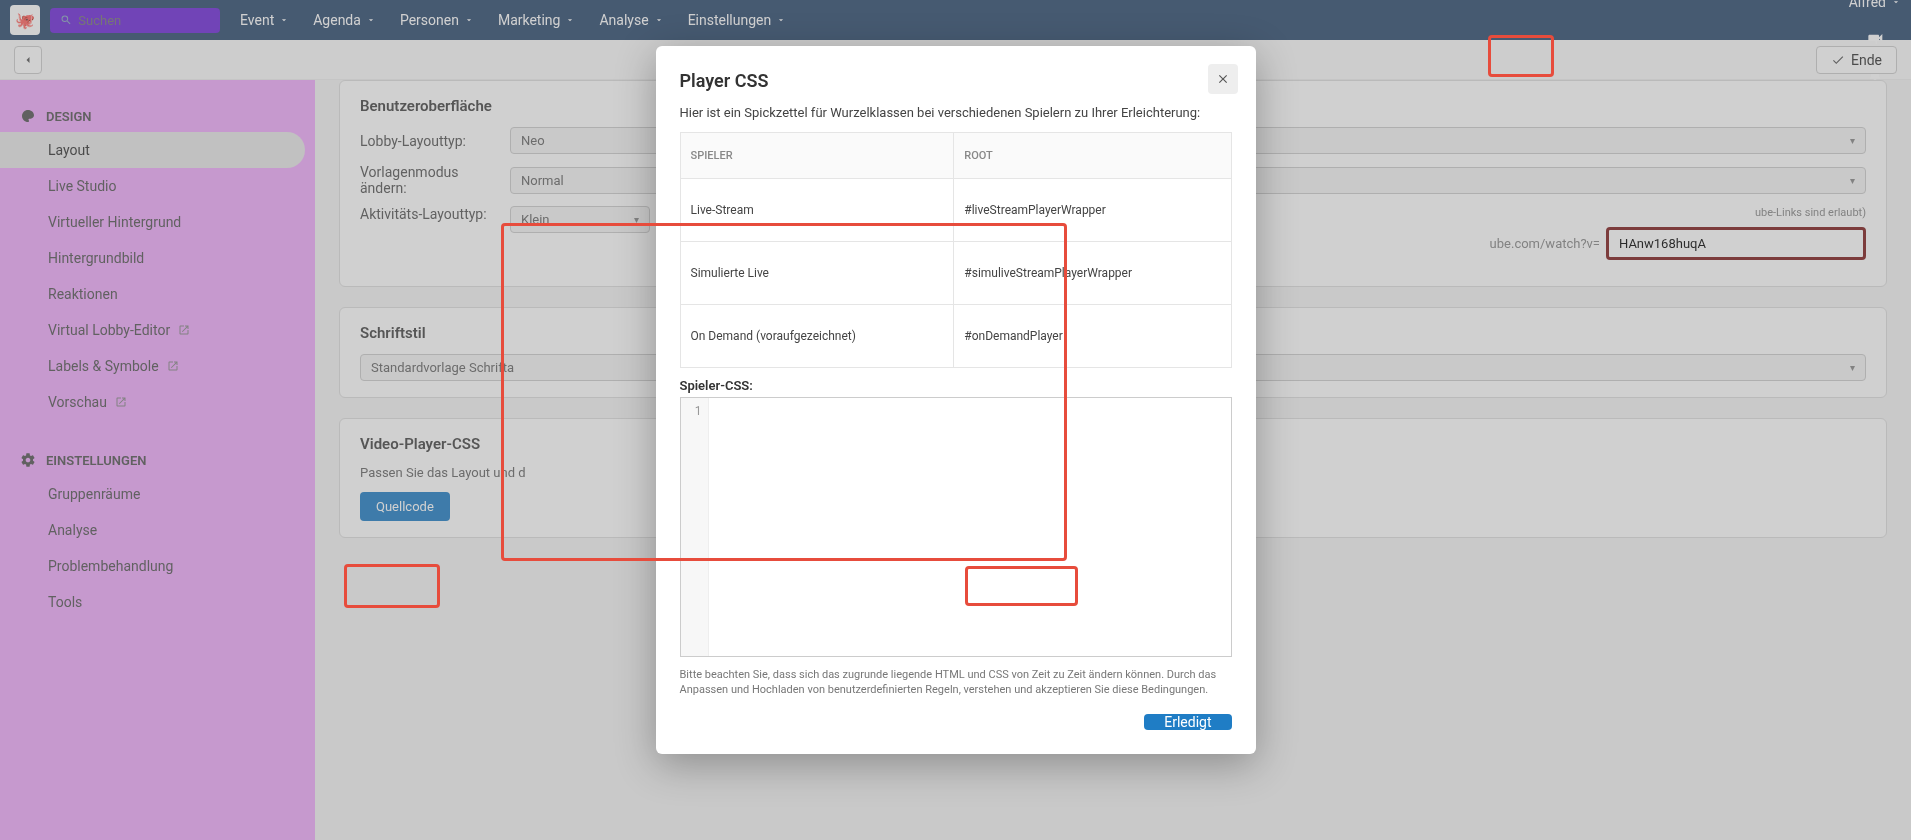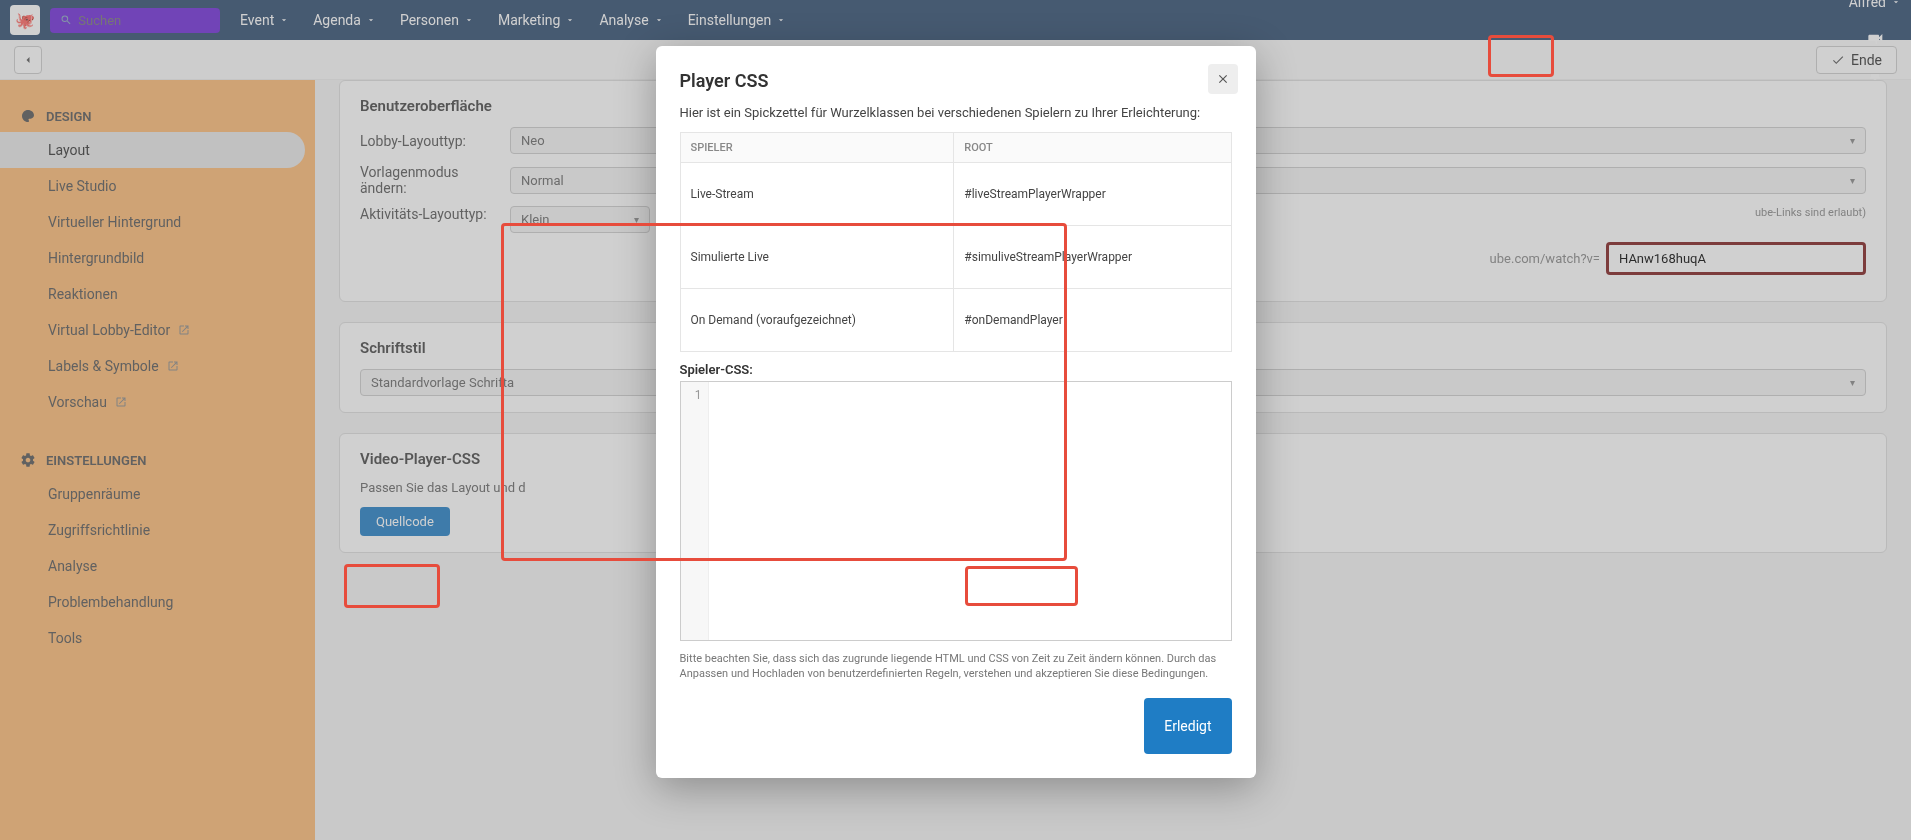--- a/index.html
+++ b/index.html
@@ -16,21 +16,21 @@
 .chevron-down { width: 10px; height: 10px; fill: #fff; }
 .nav-right { margin-left: auto; display: flex; align-items: center; gap: 20px; flex-direction: column; }
 .nav-icon { width: 16px; height: 16px; fill: #fff; cursor: pointer; }
 
 
 .subbar { height: 40px; display: flex; align-items: center; padding: 0 14px; background: #fafafa; border-bottom: 1px solid #eee; }
 .back-btn { width: 28px; height: 28px; border: 1px solid #ccc; border-radius: 4px; background: #fff; display: flex; align-items: center; justify-content: center; cursor: pointer; }
 .ende-btn { margin-left: auto; border: 1px solid #ccc; border-radius: 4px; background: #fff; padding: 5px 14px; display: flex; align-items: center; gap: 6px; cursor: pointer; font-size: 14px; color: #333; }
 
 
-.sidebar { position: absolute; left: 0; top: 80px; width: 315px; bottom: 0; background: #fdba74; padding: 20px 0; }
+.sidebar { position: absolute; left: 0; top: 80px; width: 315px; bottom: 0; background: #f0abfc; padding: 20px 0; }
 .side-header { display: flex; align-items: center; gap: 10px; padding: 8px 20px; color: #555; font-weight: 600; font-size: 13px; }
 .side-header svg { width: 16px; height: 16px; fill: #555; }
 .side-item { padding: 10px 48px; color: #555; font-size: 14px; cursor: pointer; display: flex; align-items: center; gap: 8px; }
 .side-item.active { background: #e8e8e8; border-radius: 0 20px 20px 0; margin-right: 10px; color: #333; }
 .ext-icon { width: 12px; height: 12px; fill: #888; }
 
 
 .main { position: absolute; left: 315px; right: 0; top: 80px; bottom: 0; padding: 0 24px; overflow: hidden; }
 .card { background: #fff; border: 1px solid #ddd; border-radius: 6px; padding: 16px 20px; margin-bottom: 20px; }
 .card-title { font-weight: 600; color: #444; margin-bottom: 12px; font-size: 15px; }
@@ -46,29 +46,29 @@
 
 
 .overlay { position: absolute; inset: 0; background: rgba(120,120,120,0.35); z-index: 50; }
 
 
 .modal { position: absolute; z-index: 100; left: 50%; top: 46px; transform: translateX(-50%); width: 600px; background: #fff; border-radius: 6px; box-shadow: 0 10px 40px rgba(0,0,0,0.3); padding: 24px; }
 .modal-title { font-size: 18px; font-weight: 600; color: #333; margin-bottom: 14px; }
 .close-btn { position: absolute; right: 18px; top: 18px; width: 30px; height: 30px; background: #eee; border: none; border-radius: 4px; cursor: pointer; display: flex; align-items: center; justify-content: center; font-size: 16px; color: #555; }
 .modal-intro { font-size: 13px; color: #444; margin-bottom: 12px; }
 .modal-table { width: 100%; border-collapse: collapse; font-size: 12px; margin-bottom: 10px; }
-.modal-table th { text-align: left; padding: 8px 10px; color: #888; font-weight: 500; background: #fafafa; border: 1px solid #e5e5e5; font-size: 11px; }
+.modal-table th { text-align: left; padding: 16px 10px; color: #888; font-weight: 500; background: #fafafa; border: 1px solid #e5e5e5; font-size: 11px; }
 .modal-table td { padding: 24px 10px; border: 1px solid #e5e5e5; color: #444; }
 .editor-label { font-weight: 600; color: #333; font-size: 13px; margin-bottom: 4px; }
 .editor-area { border: 1px solid #ccc; height: 260px; display: flex; background: #fff; }
 .gutter { width: 28px; background: #f7f7f7; border-right: 1px solid #eee; text-align: right; padding: 6px 6px 0 0; color: #999; font-size: 12px; font-family: monospace; }
 .code-area { flex: 1; padding: 6px; font-family: monospace; font-size: 12px; }
 .modal-note { font-size: 11px; color: #777; margin-top: 10px; line-height: 1.4; }
 .modal-footer { display: flex; justify-content: flex-end; margin-top: 16px; }
-.erledigt-btn { background: #1f7dc5; color: #fff; border: none; border-radius: 4px; padding: 20px 20px; font-size: 14px; cursor: pointer; }
+.erledigt-btn { background: #1f7dc5; color: #fff; border: none; border-radius: 4px; padding: 0 20px; font-size: 14px; cursor: pointer; }
 
 
 .hlbox { position: absolute; border: 3px solid #e74c3c; border-radius: 4px; pointer-events: none; z-index: 200; }
 </style>
 </head>
 <body>
 
 <div class="topnav">
   <div class="logo-box">🐙</div>
   <div class="search-box">
@@ -193,23 +193,20 @@
     </div>
 
   <div class="side-header" style="margin-top:24px;">
     <svg viewBox="0 0 24 24">
         <path d="M19.43 12.98c.04-.32.07-.64.07-.98s-.03-.66-.07-.98l2.11-1.65c.19-.15.24-.42.12-.64l-2-3.46c-.12-.22-.39-.3-.61-.22l-2.49 1c-.52-.4-1.08-.73-1.69-.98l-.38-2.65C14.46 2.18 14.25 2 14 2h-4c-.25 0-.46.18-.49.42l-.38 2.65c-.61.25-1.17.59-1.69.98l-2.49-1c-.23-.09-.49 0-.61.22l-2 3.46c-.13.22-.07.49.12.64l2.11 1.65c-.04.32-.07.65-.07.98s.03.66.07.98l-2.11 1.65c-.19.15-.24.42-.12.64l2 3.46c.12.22.39.3.61.22l2.49-1c.52.4 1.08.73 1.69.98l.38 2.65c.03.24.24.42.49.42h4c.25 0 .46-.18.49-.42l.38-2.65c.61-.25 1.17-.59 1.69-.98l2.49 1c.23.09.49 0 .61-.22l2-3.46c.12-.22.07-.49-.12-.64l-2.11-1.65zM12 15.5c-1.93 0-3.5-1.57-3.5-3.5s1.57-3.5 3.5-3.5 3.5 1.57 3.5 3.5-1.57 3.5-3.5 3.5z"></path>
       </svg>
     <span>EINSTELLUNGEN</span>
   </div>
   <div class="side-item">
       <span>Gruppenräume</span>
-    </div>
-  <div class="side-item">
-      <span>Zugriffsrichtlinie</span>
     </div>
   <div class="side-item">
       <span>Analyse</span>
     </div>
   <div class="side-item">
       <span>Problembehandlung</span>
     </div>
   <div class="side-item">
       <span>Tools</span>
     </div>
@@ -235,21 +232,21 @@
     <div class="form-row" style="align-items:flex-start;">
       <div class="form-label">Aktivitäts-Layouttyp:</div>
       <div style="flex:1;">
         <div class="select-box" style="width:140px;">
             <span>Klein</span>
             <span class="caret">▾</span>
           </div>
       </div>
       <div style="flex:0 0 auto; text-align:right;">
         <div class="hint-small">ube-Links sind erlaubt)</div>
-        <div class="input-chunk" style="margin-top:23px;">
+        <div class="input-chunk" style="margin-top:8px;">
           <span style="font-size:13px; color:#888;">ube.com/watch?v=</span>
           <input class="text-input" value="HAnw168huqA" style="">
         </div>
       </div>
     </div>
   </div>
 
   <div class="card">
     <div class="card-title">Schriftstil</div>
     <div class="select-box">

